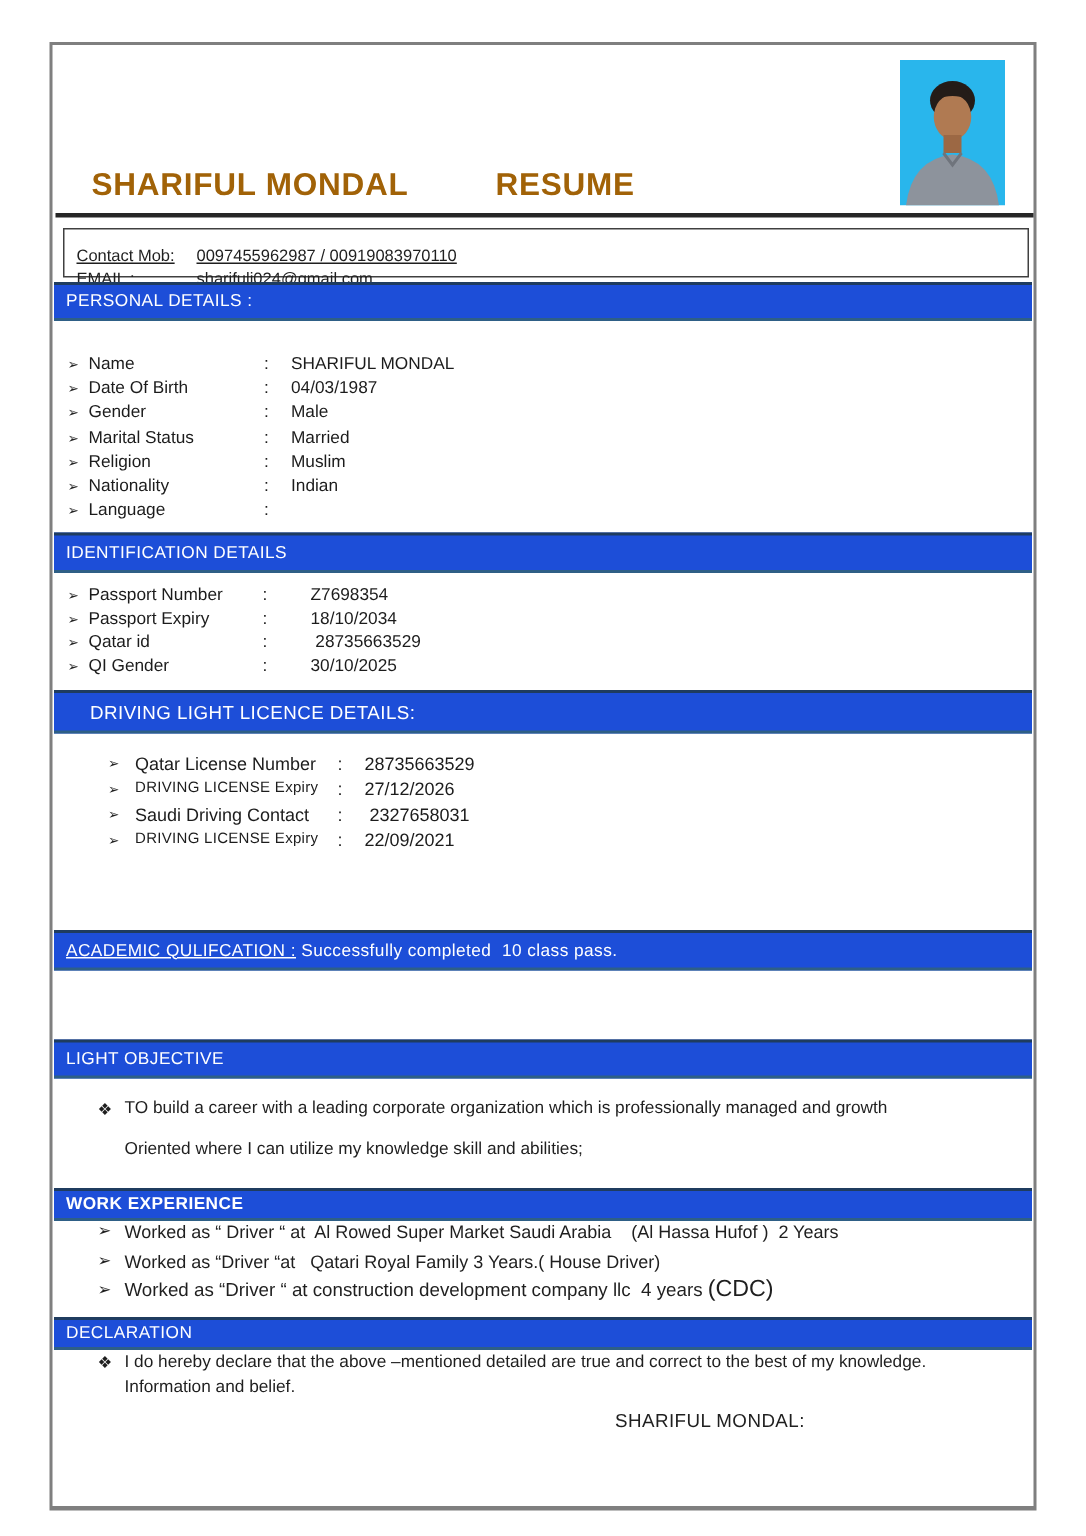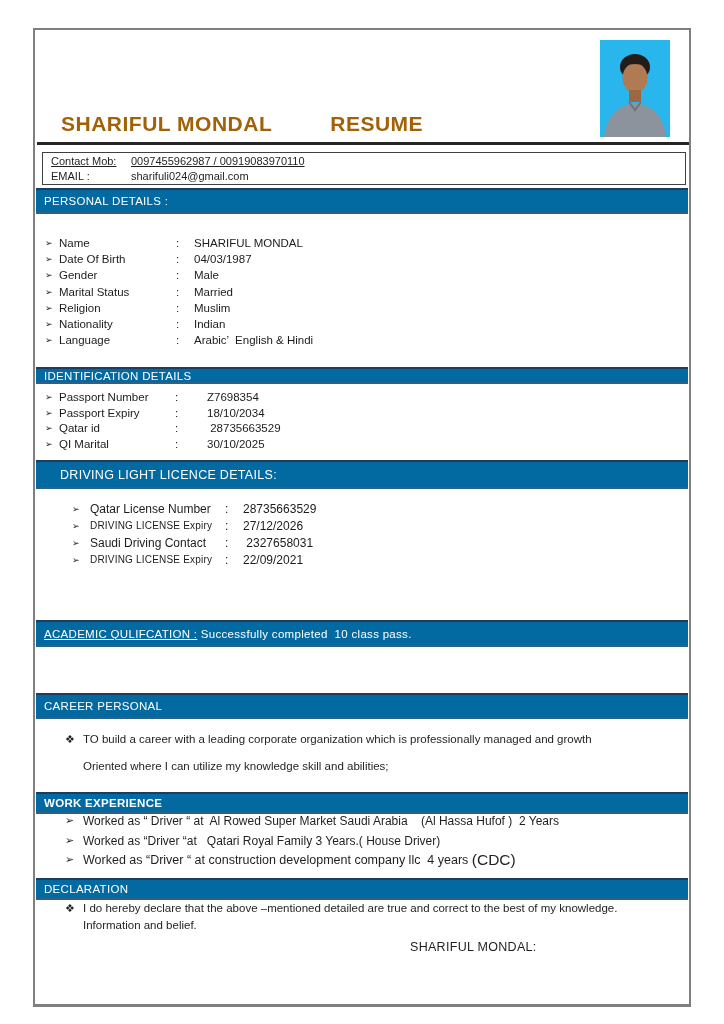--- a/index.html
+++ b/index.html
@@ -13,33 +13,33 @@
     box-sizing:border-box; background:#fff;
     border:2px solid #7f7f7f; border-bottom-width:3px;
   }
   
   .photo { position:absolute; left:565px; top:10px; width:70px; height:97px; }
   .title-row { position:absolute; left:26px; top:82px; font-size:21px; font-weight:bold;
     letter-spacing:0.5px; color:#a16207; white-space:nowrap; }
   .title-row .resume { margin-left:58px; }
   .title-underline { position:absolute; left:2px; top:112px; width:652px; height:3px; background:#262626; }
   .contact-box { position:absolute; left:7px; top:122px; width:644px; height:33px;
-    box-sizing:border-box; border:1px solid #404040; padding-top:1px; }
+    box-sizing:border-box; border:1px solid #404040; padding-top:11px; }
   .c-row { font-size:11px; padding-left:8px; line-height:15px; white-space:nowrap; }
   .c-row .c-label { display:inline-block; width:80px; }
   .u { text-decoration:underline; }
   
   .bar {
     position:absolute; left:1px; right:1px; box-sizing:border-box;
-    background:#0369a1; border-top:2px solid #1f3c5f; border-bottom:2px solid #2e5f86;
+    background:#1d4ed8; border-top:2px solid #1f3c5f; border-bottom:2px solid #2e5f86;
     color:#ffffff; font-size:11.5px; letter-spacing:0.3px;
     display:flex; align-items:center; padding-left:8px; white-space:pre;
   }
   .bar-personal { top:158px; height:26px; }
-  .bar-id       { top:325px; height:17px;margin-top:12px; }
+  .bar-id       { top:325px; height:27px; }
   .bar-driving  { top:430px; height:29px; font-size:12.5px;padding-left:24px; }
   .bar-academic { top:590px; height:27px; }
   .bar-career   { top:663px; height:26px; }
   .bar-work     { top:762px; height:22px;font-weight:bold; }
   .bar-decl     { top:848px; height:22px; }
   
   .list { position:absolute; left:0; right:4px; font-size:11.5px; color:#1c1c1c; }
   .personal-list { top:205px; }
   .personal-list .row { height:16.2px; }
   .id-list { top:359px; }
@@ -141,21 +141,20 @@
     <div class="row">
         <span class="b">➢</span>
         <span class="lab">Nationality</span>
         <span class="col">:</span>
         <span class="val">Indian</span>
       </div>
     <div class="row">
         <span class="b">➢</span>
         <span class="lab">Language</span>
         <span class="col">:</span>
-        <span class="val">Arabic’  English &amp; Hindi</span>
       </div>
   </div>
 
   <div class="bar bar-id">
     <span>IDENTIFICATION DETAILS</span>
   </div>
   <div class="list id-list">
     <div class="row">
         <span class="b">➢</span>
         <span class="lab">Passport Number</span>
@@ -169,21 +168,21 @@
         <span class="val">18/10/2034</span>
       </div>
     <div class="row">
         <span class="b">➢</span>
         <span class="lab">Qatar id</span>
         <span class="col">:</span>
         <span class="val"> 28735663529</span>
       </div>
     <div class="row">
         <span class="b">➢</span>
-        <span class="lab">QI  Marital</span>
+        <span class="lab">QI  Gender</span>
         <span class="col">:</span>
         <span class="val">30/10/2025</span>
       </div>
   </div>
 
   <div class="bar bar-driving">
     <span>DRIVING LIGHT LICENCE DETAILS:</span>
   </div>
   <div class="list driving-list">
     <div class="row">
@@ -210,21 +209,21 @@
         <span class="col">:</span>
         <span class="val">22/09/2021</span>
       </div>
   </div>
 
   <div class="bar bar-academic">
     <span class="u">ACADEMIC QULIFCATION :</span><span> Successfully completed  10 class pass.</span>
   </div>
 
   <div class="bar bar-career">
-    <span>CAREER PERSONAL</span>
+    <span>LIGHT OBJECTIVE</span>
   </div>
   <div class="diamond-line career-1">
     <span class="b">❖</span>
       <span>TO build a career with a leading corporate organization which is professionally managed and growth</span>
   </div>
   <div class="indent-line career-2">Oriented where I can utilize my knowledge skill and abilities;</div>
 
   <div class="bar bar-work">
     <span>WORK EXPERIENCE</span>
   </div>

